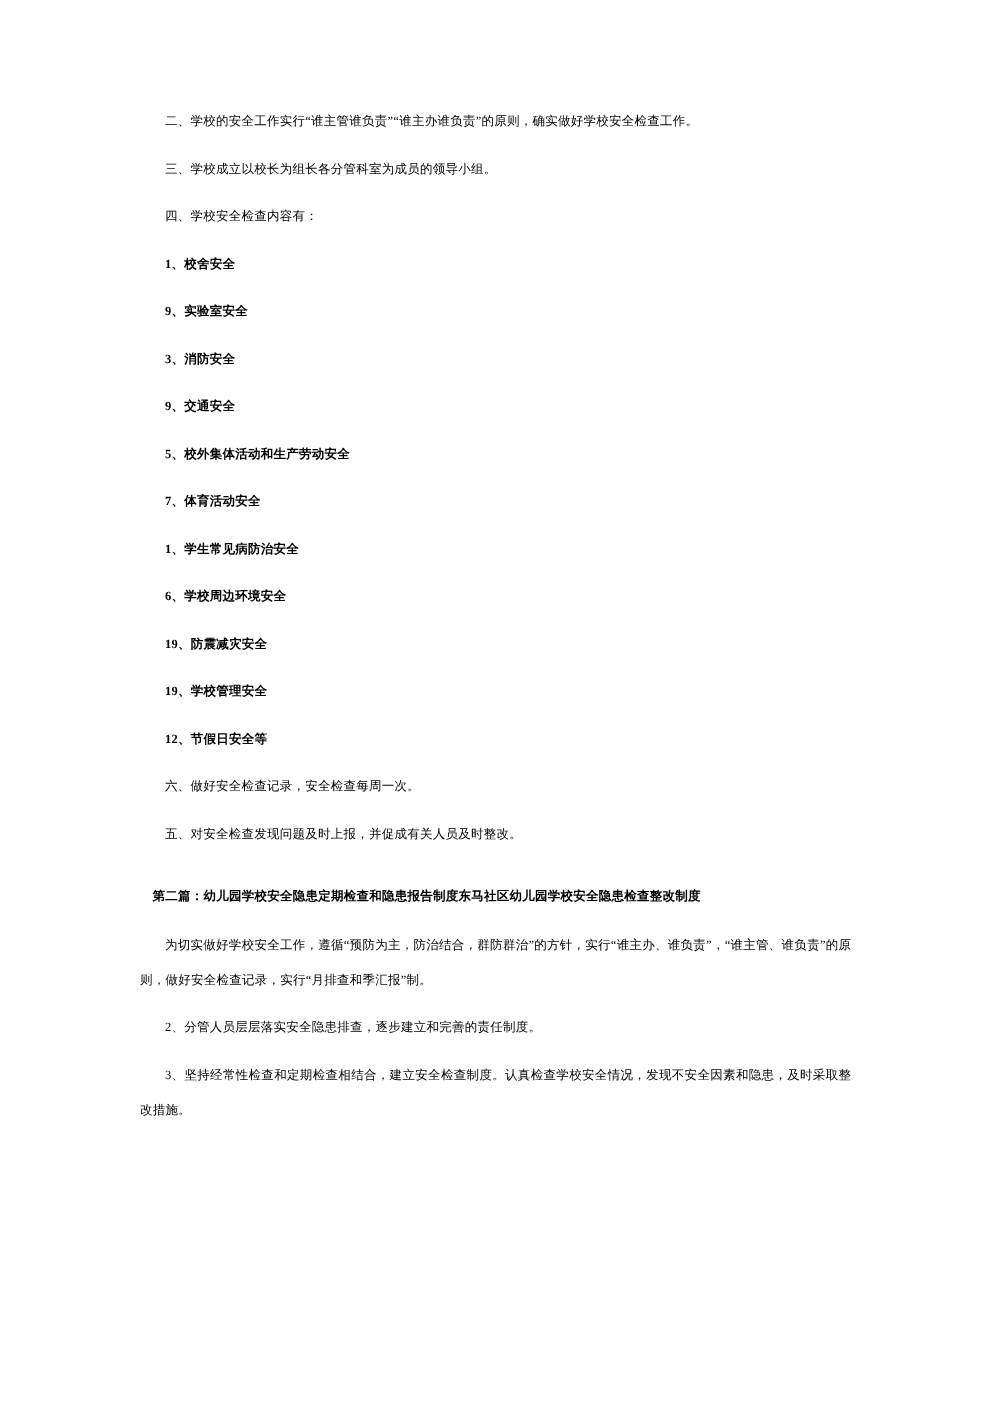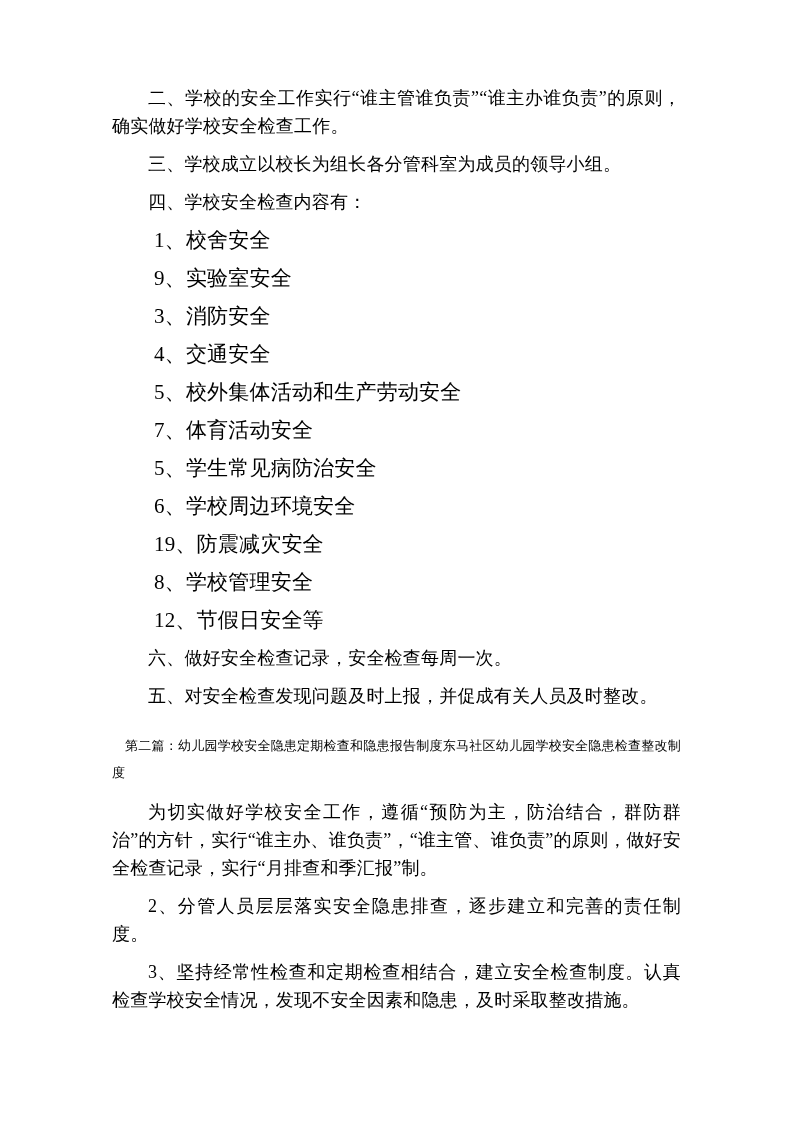--- a/index.html
+++ b/index.html
@@ -15,66 +15,67 @@
   }
   .page {
     position: relative;
     width: 793px;
     height: 1122px;
     box-sizing: border-box;
     padding: 84px 112px 60px 112px;
     background: #ffffff;
   }
   .para {
-    font-size: 18px;
+    font-size: 10px;
     line-height: 28px;
     margin: 0 0 10px 0;
     text-align: justify;
     text-justify: inter-ideograph;
     text-indent: 2em;
     letter-spacing: 0.2px;
   }
   .item {
-    font-size: 21px;
+    font-size: 10px;
     line-height: 28px;
     margin: 0 0 10px 0;
     text-indent: 2em;
     letter-spacing: 0.2px;
+    font-weight: bold;
   }
   .heading {
-    font-size: 13px;
+    font-size: 10px;
     line-height: 27px;
-    font-weight: normal;
+    font-weight: bold;
     margin: 22px 0 12px 0;
     text-align: justify;
     text-justify: inter-ideograph;
     text-indent: 1em;
     letter-spacing: 0.2px;
   }
 </style>
 </head>
 <body>
 
 <div class="page">
 
   <p class="para">二、学校的安全工作实行“谁主管谁负责”“谁主办谁负责”的原则，确实做好学校安全检查工作。</p>
   <p class="para">三、学校成立以校长为组长各分管科室为成员的领导小组。</p>
   <p class="para">四、学校安全检查内容有：</p>
 
   <div>
     <p class="item">1、校舍安全</p>
     <p class="item">9、实验室安全</p>
     <p class="item">3、消防安全</p>
-    <p class="item">4、交通安全</p>
+    <p class="item">9、交通安全</p>
     <p class="item">5、校外集体活动和生产劳动安全</p>
     <p class="item">7、体育活动安全</p>
-    <p class="item">5、学生常见病防治安全</p>
+    <p class="item">1、学生常见病防治安全</p>
     <p class="item">6、学校周边环境安全</p>
     <p class="item">19、防震减灾安全</p>
-    <p class="item">8、学校管理安全</p>
+    <p class="item">19、学校管理安全</p>
     <p class="item">12、节假日安全等</p>
   </div>
 
   <p class="para">六、做好安全检查记录，安全检查每周一次。</p>
   <p class="para">五、对安全检查发现问题及时上报，并促成有关人员及时整改。</p>
 
   <p class="heading">第二篇：幼儿园学校安全隐患定期检查和隐患报告制度东马社区幼儿园学校安全隐患检查整改制度</p>
 
   <p class="para">为切实做好学校安全工作，遵循“预防为主，防治结合，群防群治”的方针，实行“谁主办、谁负责”，“谁主管、谁负责”的原则，做好安全检查记录，实行“月排查和季汇报”制。</p>
   <p class="para">2、分管人员层层落实安全隐患排查，逐步建立和完善的责任制度。</p>

